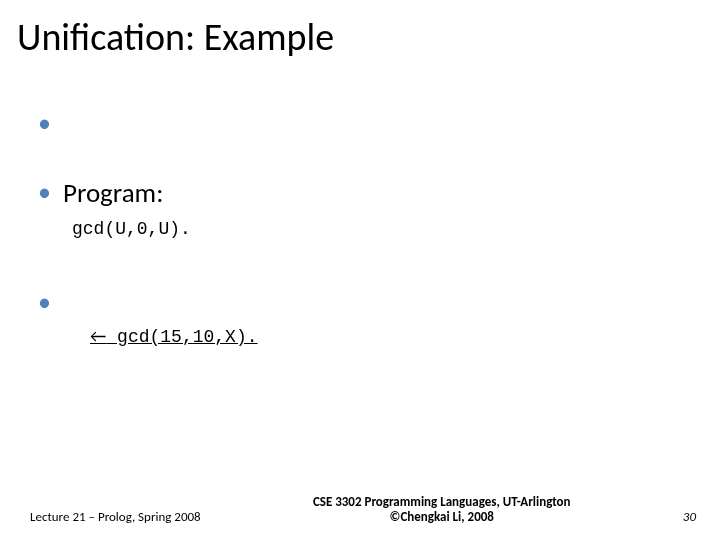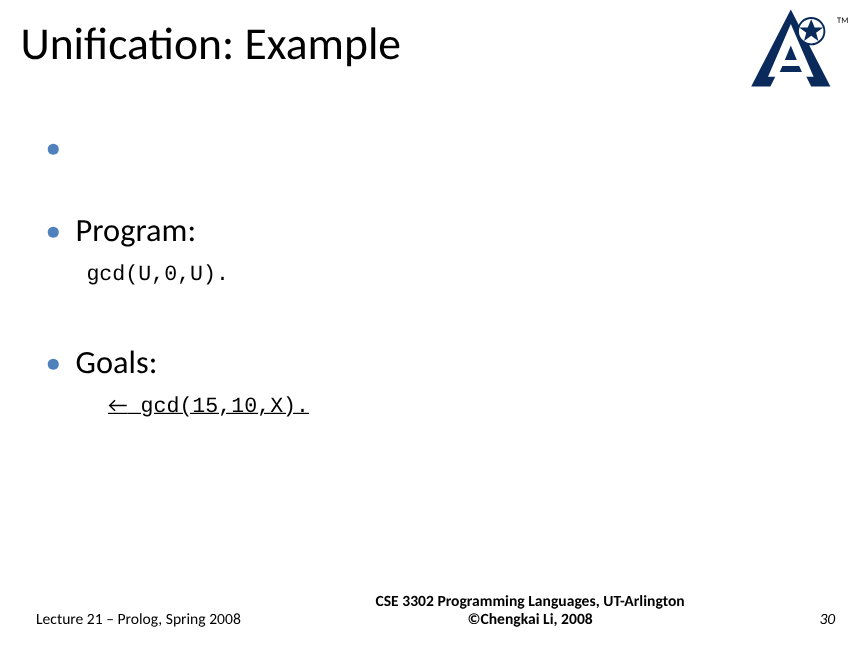--- a/index.html
+++ b/index.html
@@ -107,37 +107,20 @@
     color: #000;
   }
 </style>
 </head>
 <body>
 
 <div class="slide">
 
   <div class="title">Unification: Example</div>
 
-  <div class="logo">
-    <svg viewBox="0 0 78 70" width="78" height="70">
-
-      <path d="M39 2 L72 66 L56 66 L50 54 L28 54 L22 66 L6 66 Z" fill="#0a2a5c"></path>
-
-      <path d="M39 14 L58 58 L50 58 L46 49 L32 49 L28 58 L20 58 Z" fill="#ffffff"></path>
-
-      <path d="M34 44 L44 44 L39 32 Z" fill="#0a2a5c"></path>
-
-      <g transform="translate(56,20)">
-        <circle r="11" fill="#ffffff"></circle>
-        <path d="M0,-10 L2.9,-3.1 L10,-3.1 L4.1,1.2 L6.0,8.1 L0,3.8 L-6.0,8.1 L-4.1,1.2 L-10,-3.1 L-2.9,-3.1 Z" fill="#0a2a5c"></path>
-        <circle r="11" fill="none" stroke="#0a2a5c" stroke-width="1.6"></circle>
-      </g>
-    </svg>
-    <span class="tm">TM</span>
-  </div>
 
   <div class="content">
 
     <div class="bullet">
       <span class="bullet-mark">•</span>
     </div>
 
     <div style="height:10px"></div>
 
     <div class="bullet" style="margin-bottom:6px;">
@@ -146,21 +129,20 @@
     </div>
 
     <div class="code-block">
       <div>gcd(U,0,U).</div>
     </div>
 
     <div style="height:44px"></div>
 
     <div class="bullet" style="margin-bottom:6px;">
       <span class="bullet-mark">•</span>
-      <span class="bullet-text">Goals:</span>
     </div>
 
     <div class="goal-block">
       <span class="arrow">←</span><span> gcd(15,10,X).</span>
     </div>
 
   </div>
 
   <div class="footer">
     <div class="footer-left">Lecture 21 – Prolog, Spring 2008</div>

